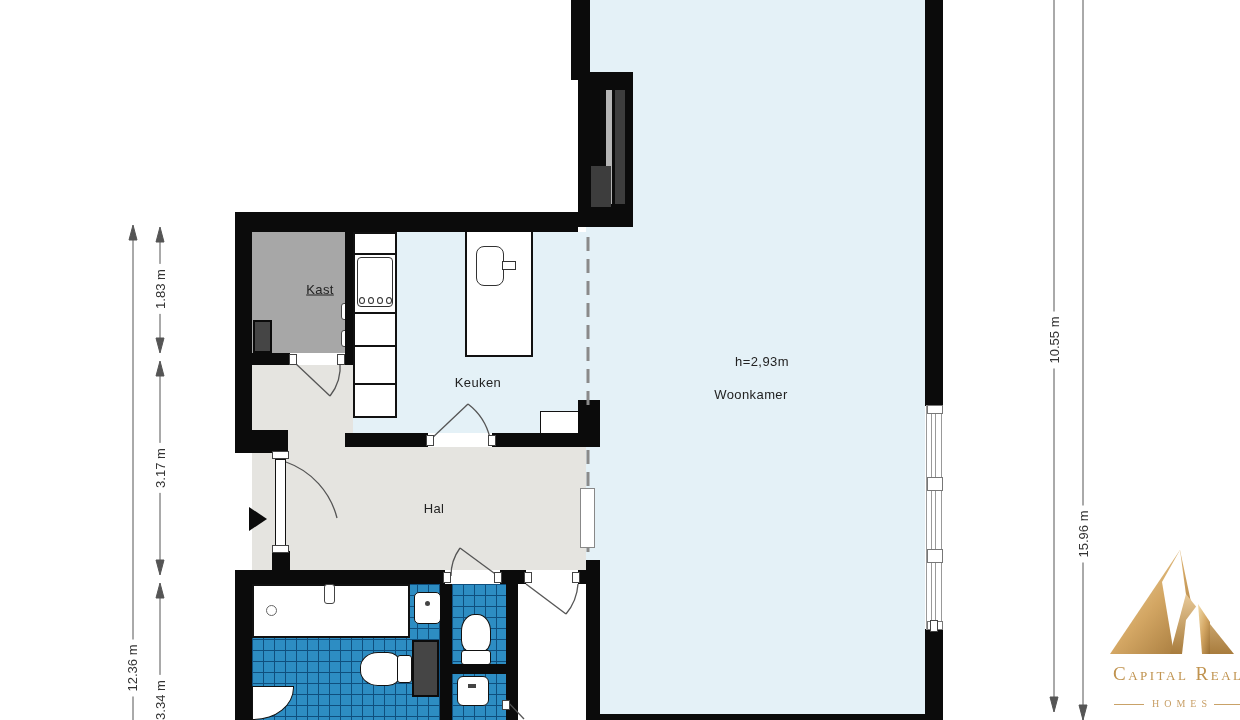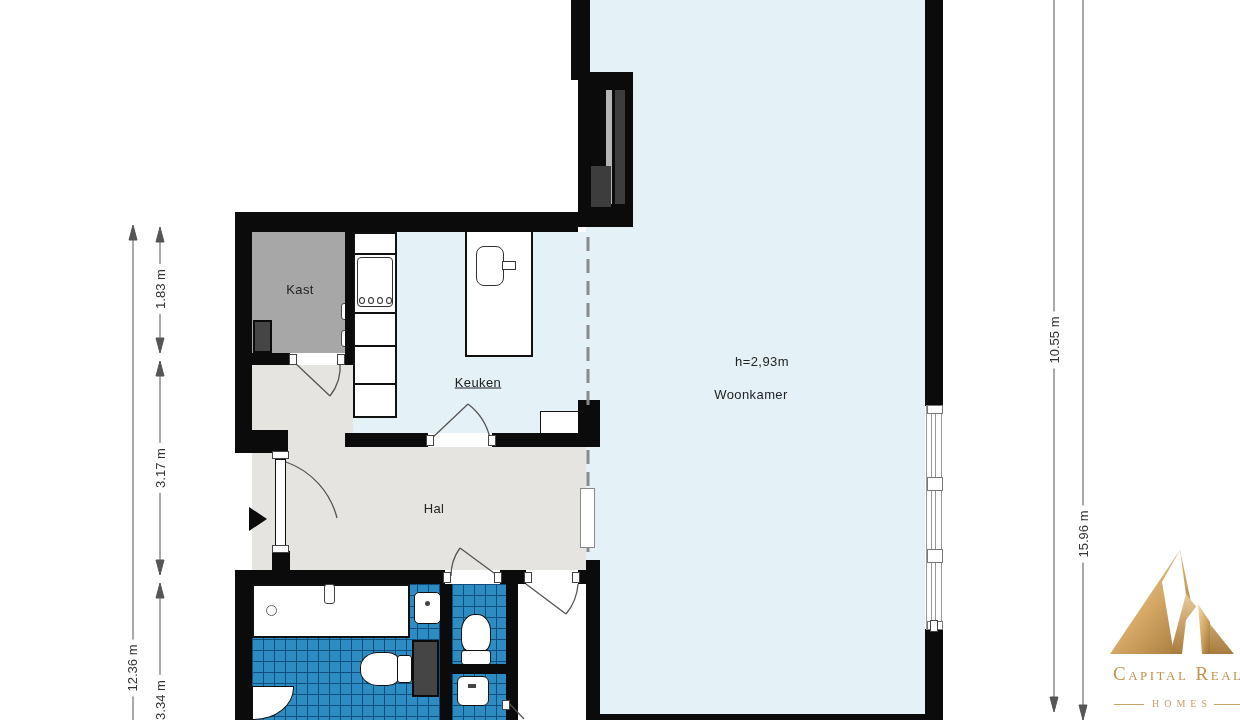--- a/index.html
+++ b/index.html
@@ -164,22 +164,22 @@
       <polygon points="160,575 156,560 164,560"></polygon>
       <line x1="160" y1="588" x2="160" y2="720"></line>
       <polygon points="160,583 156,598 164,598"></polygon>
       <line x1="1054" y1="0" x2="1054" y2="710"></line>
       <polygon points="1054,712 1050,697 1058,697"></polygon>
       <line x1="1083" y1="0" x2="1083" y2="720"></line>
       <polygon points="1083,720 1079,705 1087,705"></polygon>
     </g>
   </svg>
 
-  <div class="room-label" style="left:300px;top:289px;">Kast</div>
-  <div class="room-label" style="left:478px;top:382px;text-decoration:underline;">Keuken</div>
+  <div class="room-label" style="left:320px;top:289px;text-decoration:underline;">Kast</div>
+  <div class="room-label" style="left:478px;top:382px;">Keuken</div>
   <div class="room-label" style="left:434px;top:508px;">Hal</div>
   <div class="room-label" style="left:762px;top:361px;">h=2,93m</div>
   <div class="room-label" style="left:751px;top:394px;">Woonkamer</div>
 
   <div class="dim-label" style="left:160px;top:289px;">1.83 m</div>
   <div class="dim-label" style="left:160px;top:468px;">3.17 m</div>
   <div class="dim-label" style="left:160px;top:700px;">3.34 m</div>
   <div class="dim-label" style="left:132px;top:668px;">12.36 m</div>
   <div class="dim-label" style="left:1054px;top:340px;">10.55 m</div>
   <div class="dim-label" style="left:1083px;top:534px;">15.96 m</div>

